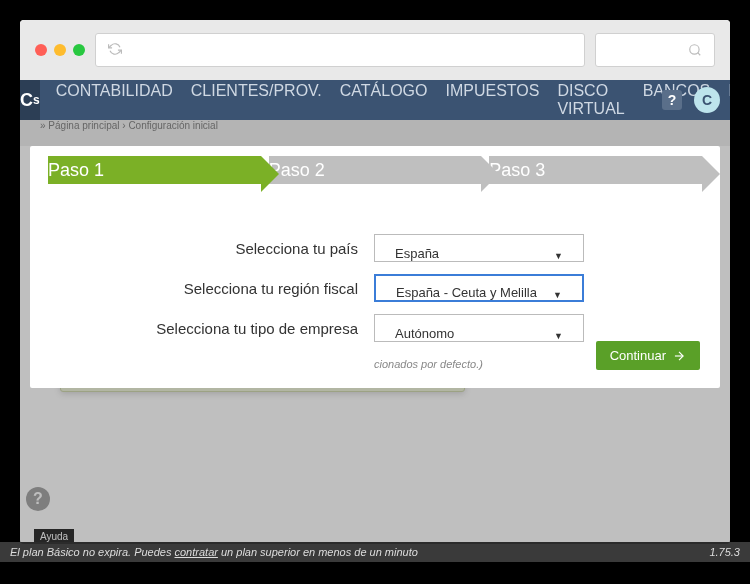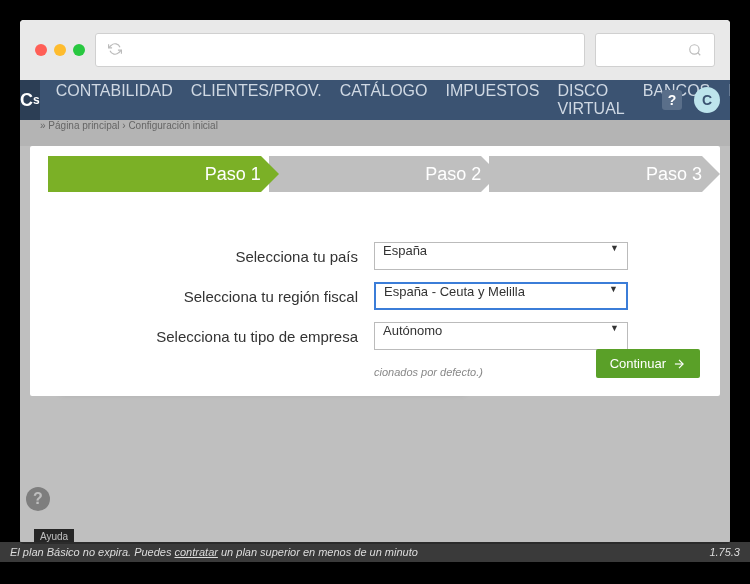--- a/index.html
+++ b/index.html
@@ -22,29 +22,29 @@
 .main-nav { display: flex; gap: 18px; padding-left: 16px; font-size: 16px; color: #cfd8e3; }
 .header-right { position: absolute; right: 10px; display: flex; align-items: center; gap: 12px; }
 .help-badge { width: 20px; height: 20px; background: #5a6f8a; border-radius: 3px; color: #fff; display: flex; align-items: center; justify-content: center; font-size: 14px; font-weight: bold; }
 .user-avatar { width: 26px; height: 26px; border-radius: 50%; background: #bde4ec; display: flex; align-items: center; justify-content: center; color: #3b5372; font-weight: bold; font-size: 14px; }
 
 .breadcrumb-bar { background: #f0f0f0; height: 26px; padding: 0 20px; font-size: 10px; color: #888; overflow: hidden; }
 
 .wizard-card { background: #fff; margin: 0 10px; border-radius: 2px; padding: 10px 18px 18px; position: relative; }
 
 .steps { display: flex; gap: 8px; margin-bottom: 50px; }
-.step { flex: 1; background: #bfbfbf; color: #fff; font-size: 18px; height: 36px; display: flex; align-items: center; justify-content: flex-end; position: relative; padding-left: 40px; }
+.step { flex: 1; background: #bfbfbf; color: #fff; font-size: 18px; height: 28px; display: flex; align-items: center; justify-content: flex-start; position: relative; }
 .step::after { content: ""; position: absolute; right: -18px; top: 0; border-top: 18px solid transparent; border-bottom: 18px solid transparent; border-left: 18px solid #bfbfbf; z-index: 2; }
 .step.active { background: #7bb026; }
 .step.active::after { border-left-color: #7bb026; }
 
 .form-rows { display: flex; flex-direction: column; gap: 12px; }
 .form-row { display: flex; align-items: center; gap: 16px; }
 .form-label { width: 310px; text-align: right; font-size: 15px; color: #333; }
-.form-select { width: 254px; height: 28px; border: 1px solid #bbb; padding: 0 8px; font-size: 13px; color: #333; background: #fff; position: relative; display: flex; align-items: flex-start; justify-content: space-between; }
+.form-select { width: 210px; height: 28px; border: 1px solid #bbb; padding: 0 20px; font-size: 13px; color: #333; background: #fff; position: relative; display: flex; align-items: flex-end; justify-content: space-between; }
 .form-select.highlighted { border: 2px solid #3b7dd8; }
 .select-caret { font-size: 9px; color: #333; }
 .hint-text { font-size: 11px; font-style: italic; color: #888; margin-left: 326px; margin-top: 4px; }
 
 .tooltip-box { position: absolute; left: 60px; top: 320px; width: 405px; background: #eef3da; border: 1px solid #d0d8b0; border-radius: 3px; padding: 12px 14px 14px 44px; font-size: 11px; color: #555; box-shadow: 0 2px 6px rgba(0,0,0,0.15); }
 .tooltip-icon { position: absolute; left: 10px; top: 10px; width: 24px; height: 24px; border-radius: 50%; background: #a9a9a9; color: #fff; display: flex; align-items: center; justify-content: center; font-size: 16px; font-weight: bold; }
 .tooltip-title { font-size: 13px; font-weight: bold; color: #333; margin-bottom: 6px; }
 .tooltip-box p { margin-bottom: 8px; line-height: 1.4; }
 .tooltip-box .ex { font-style: italic; }
 .tooltip-box u { text-decoration: underline; }

